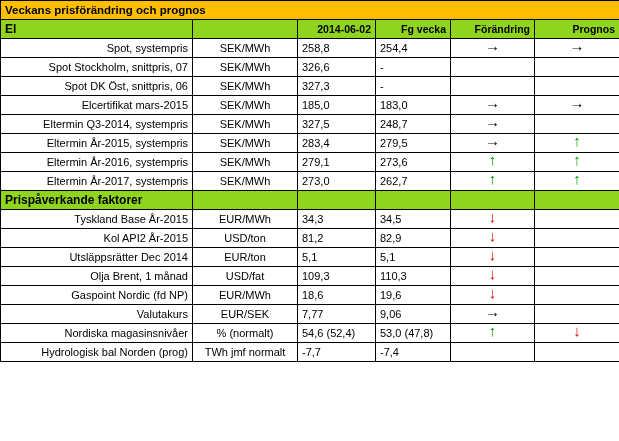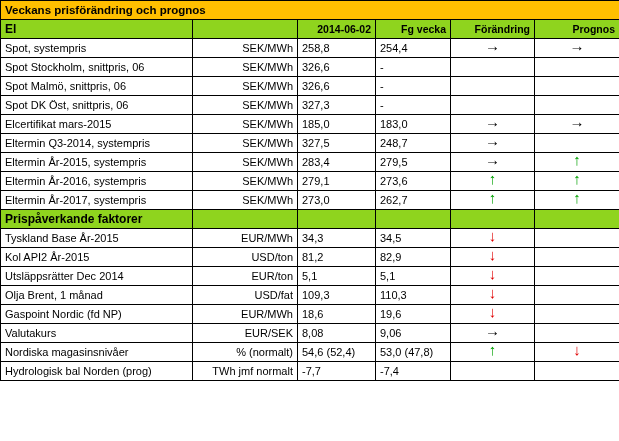--- a/index.html
+++ b/index.html
@@ -58,22 +58,22 @@
     text-align: left;
     margin-left: 31px;
   }
   .section-row td.hdr-col {
     text-align: right;
     font-weight: bold;
     font-size: 10.5px;
   }
   .num { text-align: left; padding-right: 14px; }
   .ctr { text-align: center; }
-  .unit { text-align: right; margin-left: 45px; }
-  .name { text-align: left; }
+  .unit { text-align: center; margin-left: 45px; }
+  .name { text-align: right; }
 
   .arrow {
     font-size: 14px;
     line-height: 14px;
     display: inline-block;
   }
   .arrow-flat { color: #000000; font-size: 15px; }
   .arrow-up   { color: #00a000; font-size: 15px; font-weight: bold; }
   .arrow-down { color: #e00000; font-size: 15px; font-weight: bold; }
   
@@ -106,29 +106,21 @@
         </tr>
         <tr>
           <td class="name">Spot, systempris</td>
           <td class="unit">SEK/MWh</td>
           <td class="num">258,8</td>
           <td class="num">254,4</td>
           <td class="ctr"><span class="arrow arrow-flat">→</span></td>
           <td class="ctr"><span class="arrow arrow-flat">→</span></td>
         </tr>
         <tr>
-          <td class="name">Spot Stockholm, snittpris,  06</td>
-          <td class="unit">SEK/MWh</td>
-          <td class="num">326,6</td>
-          <td class="num">-</td>
-          <td class="ctr"></td>
-          <td class="ctr"></td>
-        </tr>
-        <tr>
-          <td class="name">Spot Malmö, snittpris,  06</td>
+          <td class="name">Spot Stockholm, snittpris,  07</td>
           <td class="unit">SEK/MWh</td>
           <td class="num">326,6</td>
           <td class="num">-</td>
           <td class="ctr"></td>
           <td class="ctr"></td>
         </tr>
         <tr>
           <td class="name">Spot DK Öst, snittpris,  06</td>
           <td class="unit">SEK/MWh</td>
           <td class="num">327,3</td>
@@ -220,21 +212,21 @@
           <td class="name">Gaspoint Nordic (fd NP)</td>
           <td class="unit">EUR/MWh</td>
           <td class="num">18,6</td>
           <td class="num">19,6</td>
           <td class="ctr"><span class="arrow arrow-down">↓</span></td>
           <td class="ctr"></td>
         </tr>
         <tr>
           <td class="name">Valutakurs</td>
           <td class="unit">EUR/SEK</td>
-          <td class="num">8,08</td>
+          <td class="num">7,77</td>
           <td class="num">9,06</td>
           <td class="ctr"><span class="arrow arrow-flat">→</span></td>
           <td class="ctr"></td>
         </tr>
         <tr>
           <td class="name">Nordiska magasinsnivåer</td>
           <td class="unit">%    (normalt)</td>
           <td class="num">54,6 (52,4)</td>
           <td class="num">53,0 (47,8)</td>
           <td class="ctr"><span class="arrow arrow-up">↑</span></td>

